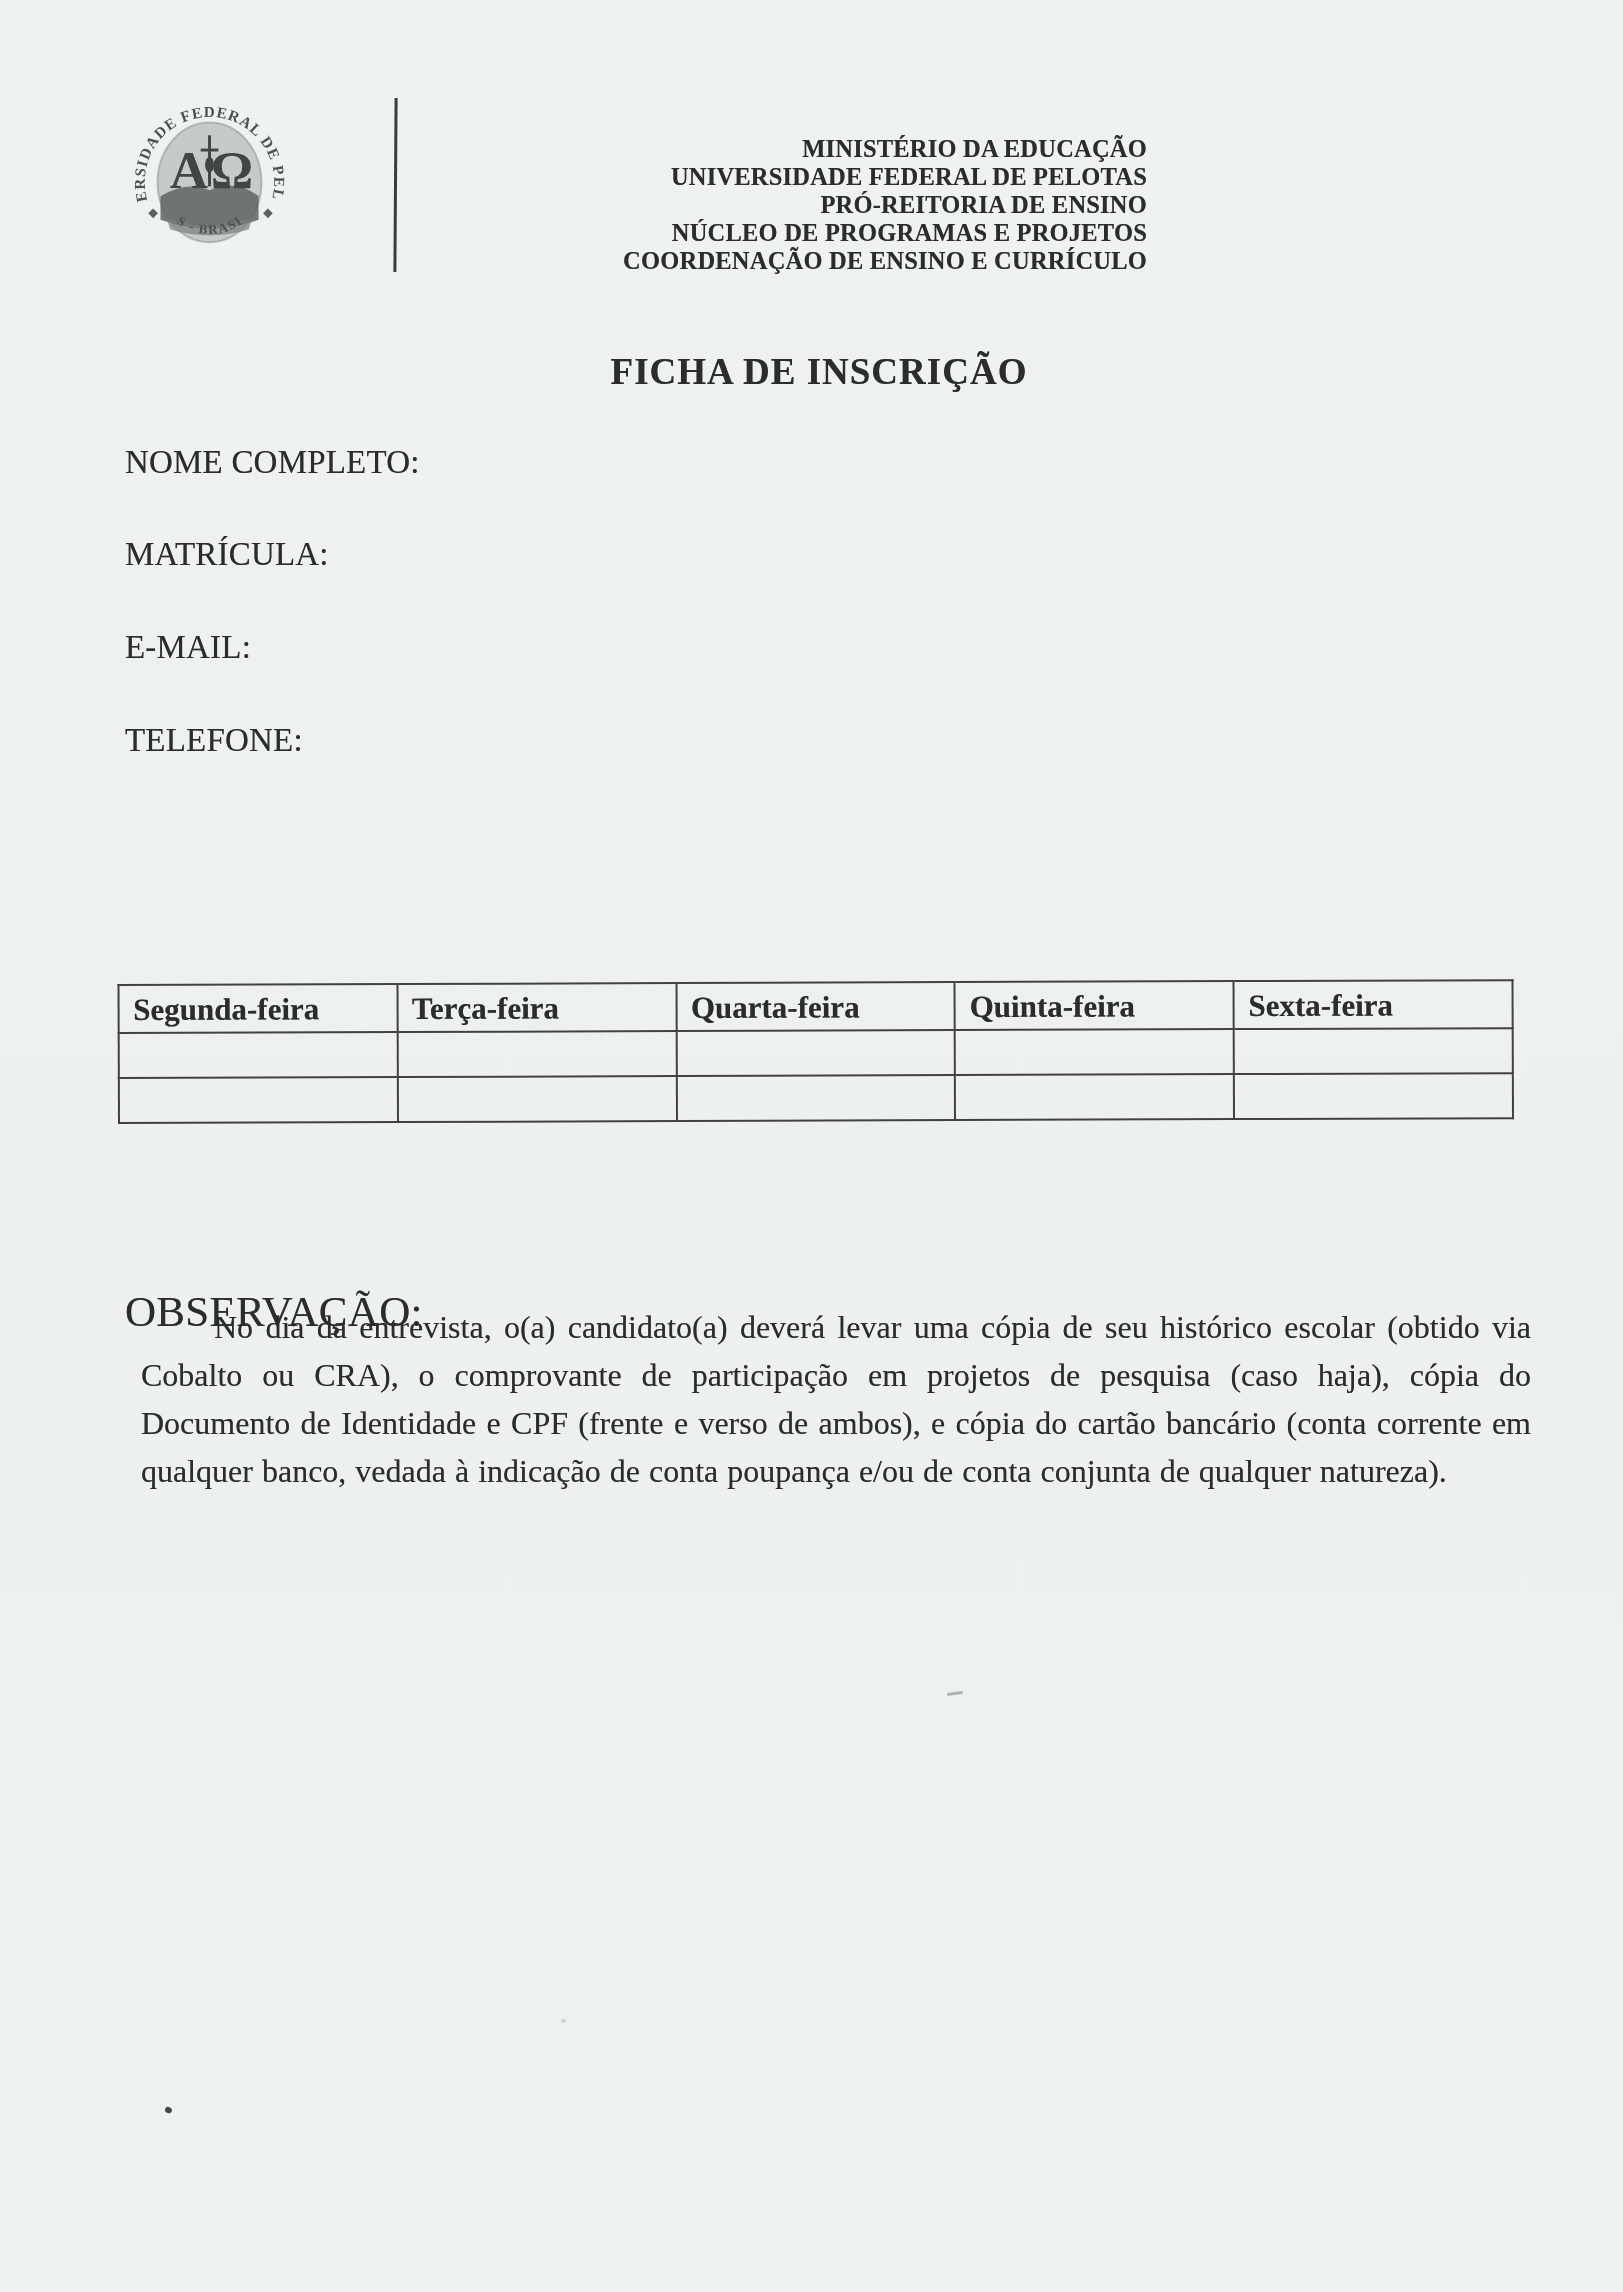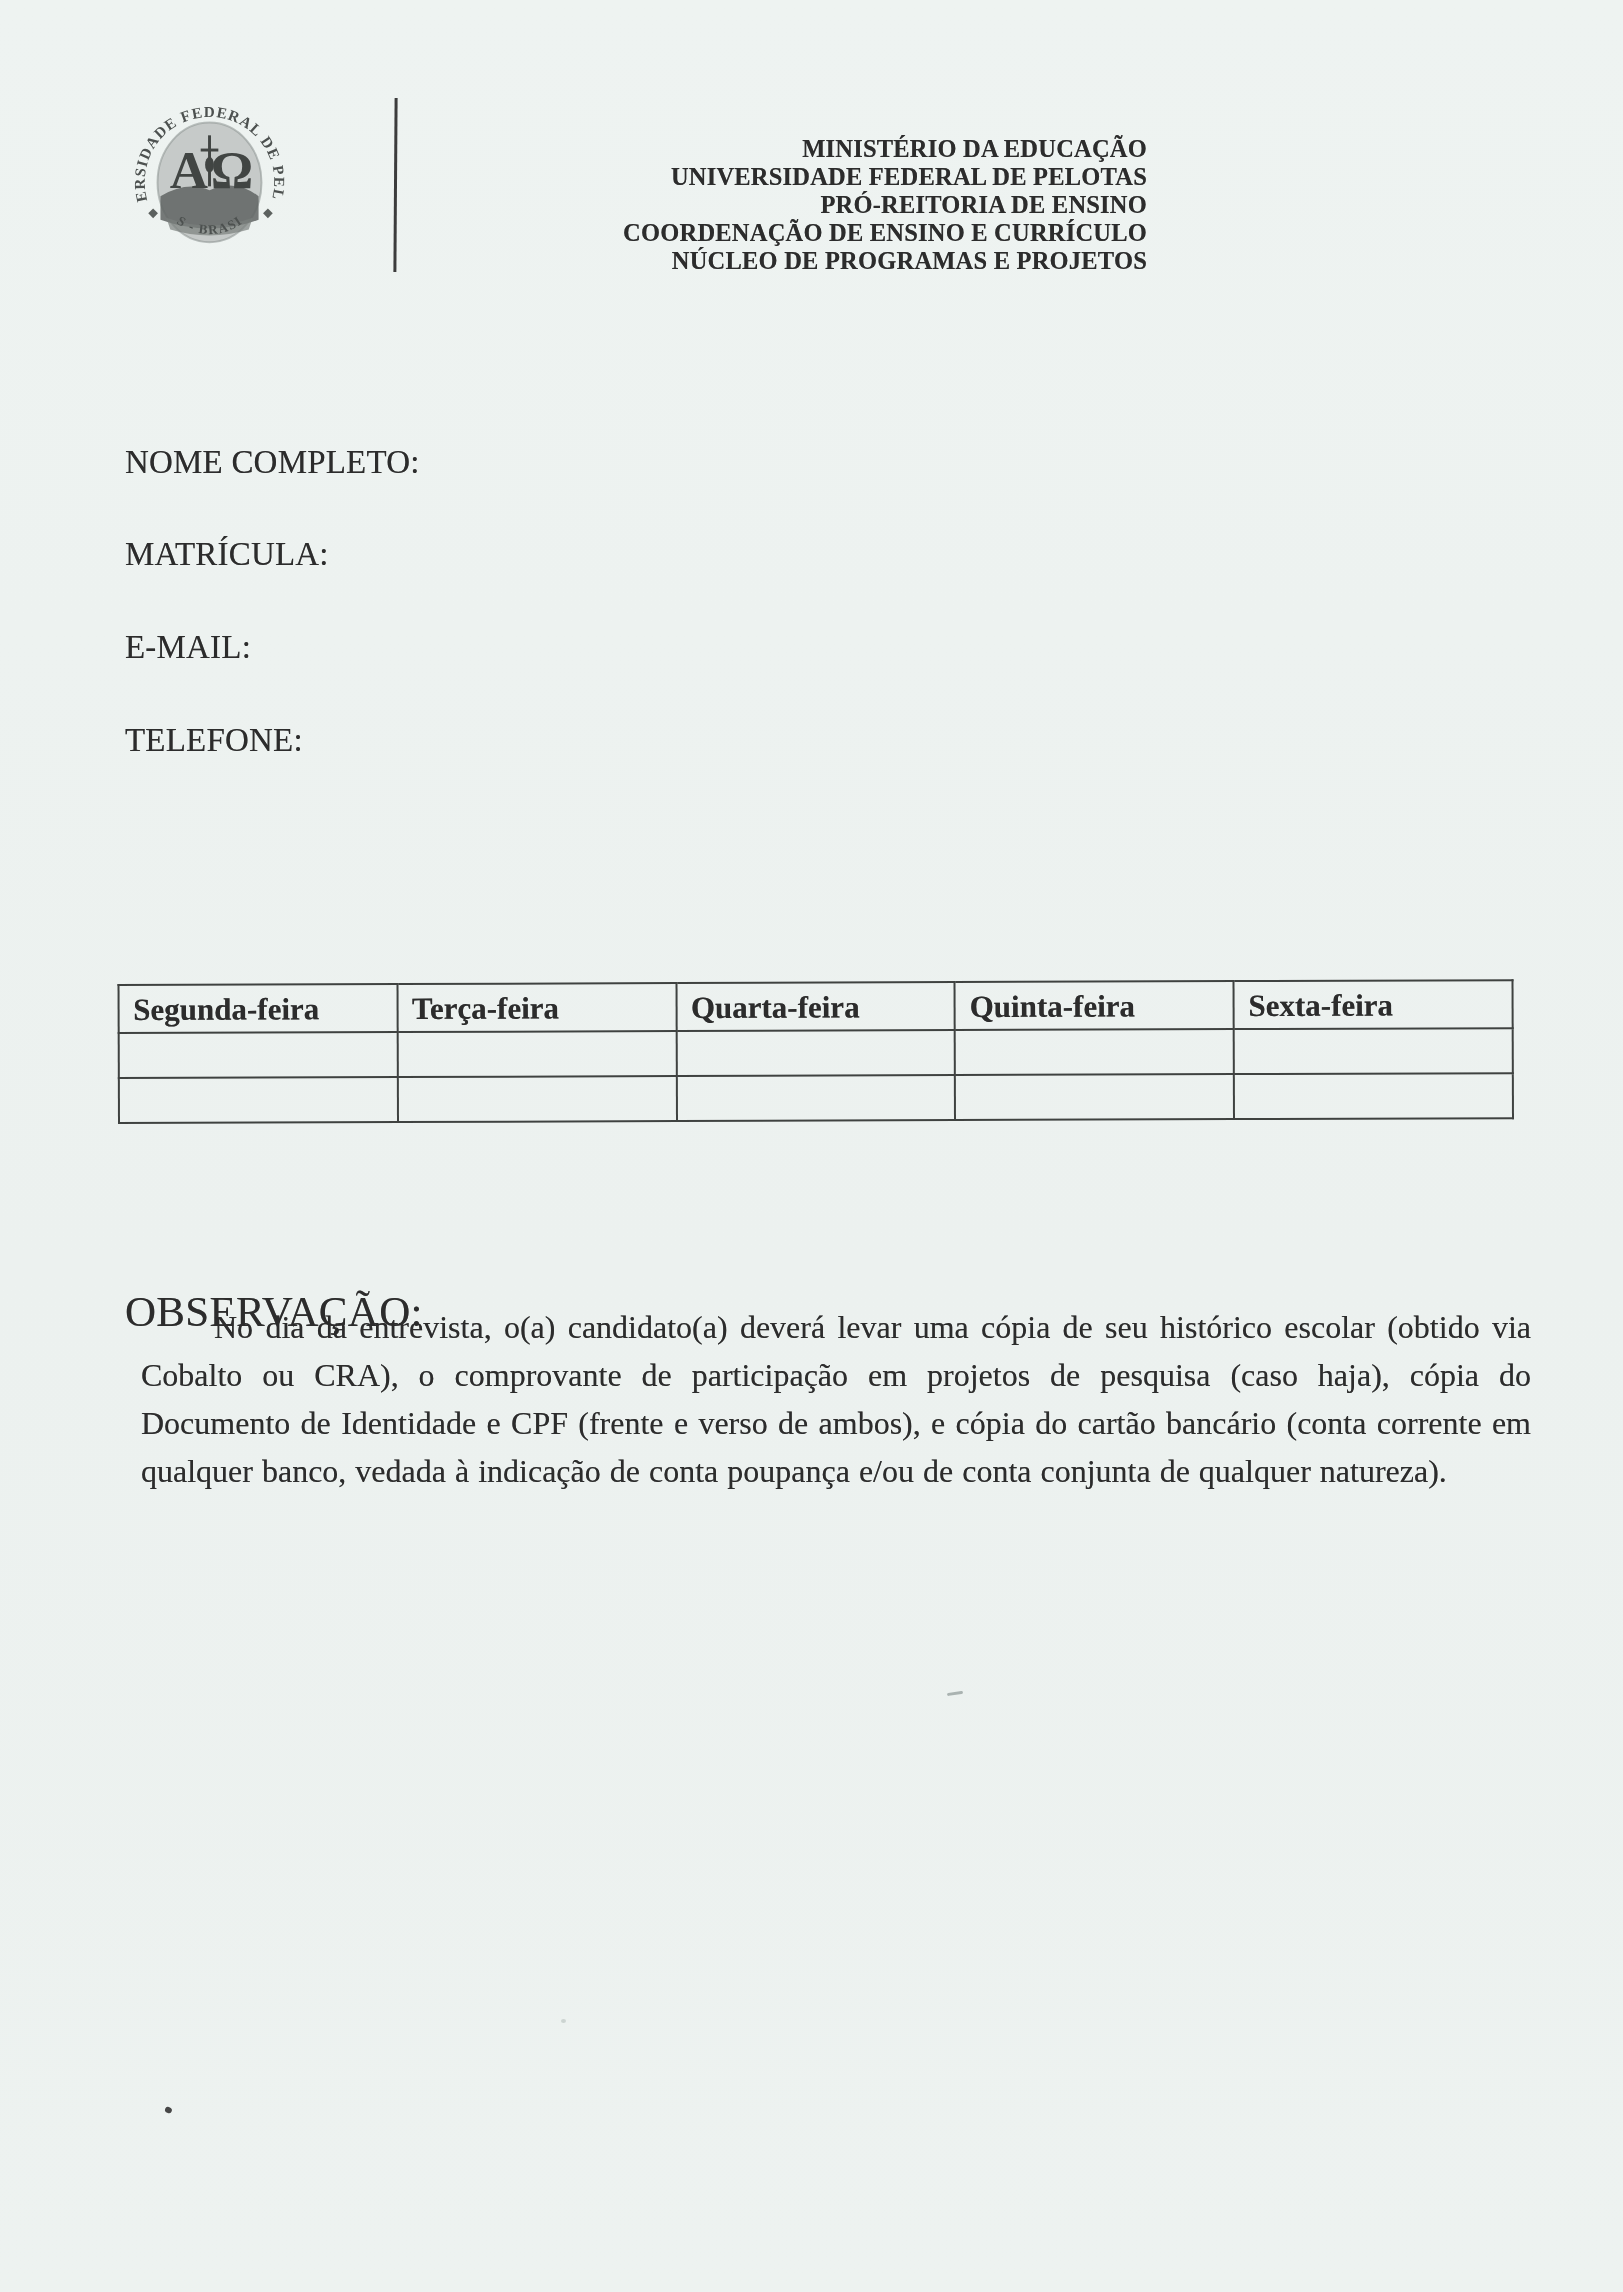--- a/index.html
+++ b/index.html
@@ -103,24 +103,25 @@
     <rect x="17" y="118" width="7" height="7" fill="#5a5f5d" transform="rotate(45 20.5 121.5)"></rect>
     <rect x="134" y="118" width="7" height="7" fill="#5a5f5d" transform="rotate(45 137.5 121.5)"></rect>
   </svg>
 
   <div class="hdr-divider"></div>
 
   <div class="hdr-lines ink">
     <div>MINISTÉRIO DA EDUCAÇÃO</div>
     <div>UNIVERSIDADE FEDERAL DE PELOTAS</div>
     <div>PRÓ-REITORIA DE ENSINO</div>
+    <div>NÚCLEO DE PROGRAMAS E PROJETOS</div>
     <div>COORDENAÇÃO DE ENSINO E CURRÍCULO</div>
-    <div>NÚCLEO DE PROGRAMAS E PROJETOS</div>
   </div>
 
+  <div class="form-title ink">FICHA DE INSCRIÇÃO</div>
 
   <div class="field-label ink" style="top:444px">NOME COMPLETO:</div>
   <div class="field-label ink" style="top:536px">MATRÍCULA:</div>
   <div class="field-label ink" style="top:629px">E-MAIL:</div>
   <div class="field-label ink" style="top:722px">TELEFONE:</div>
 
   <table class="sched">
     <thead>
       <tr>
         <th class="ink">Segunda-feira</th>

